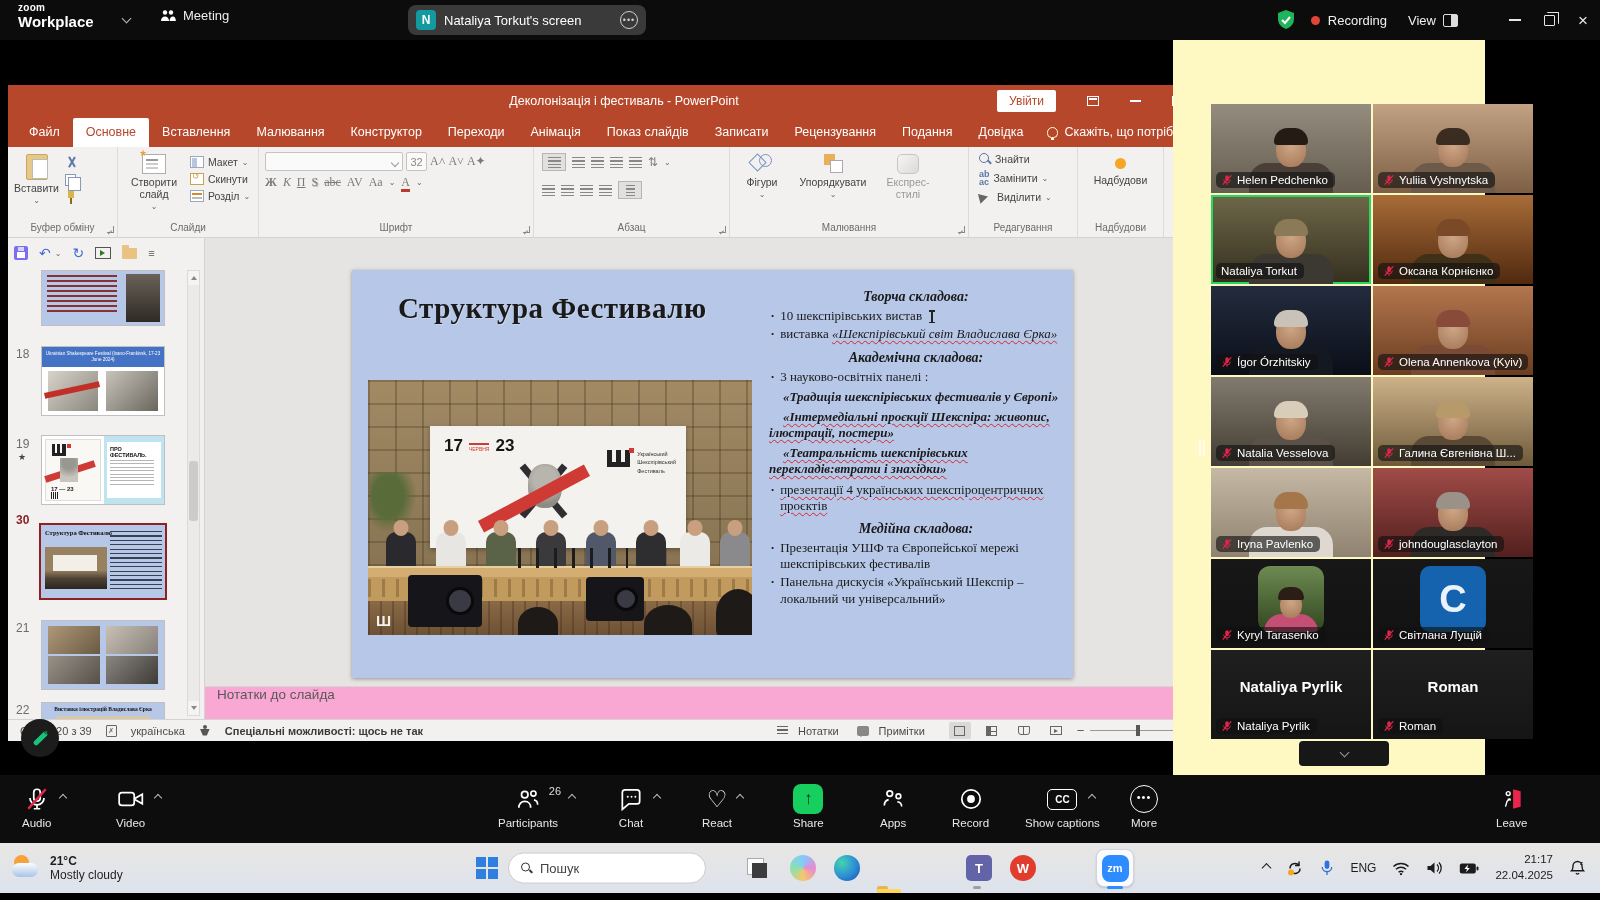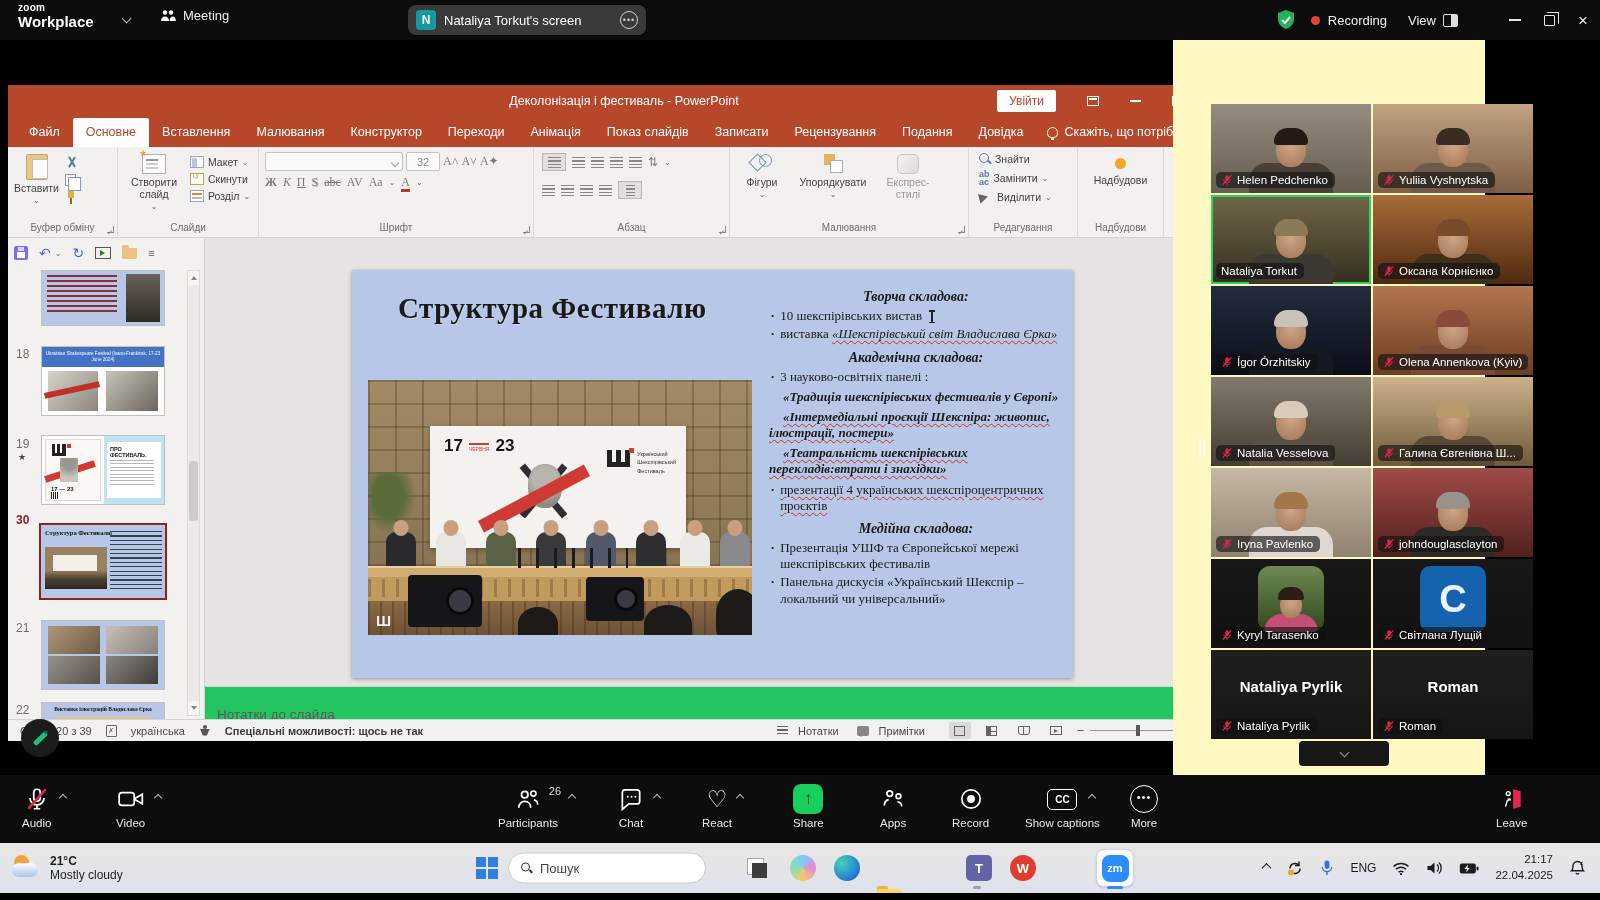--- a/index.html
+++ b/index.html
@@ -82,21 +82,21 @@
 .i-slide::before{content:"★";position:absolute;left:-4px;top:-7px;color:#e8a33d;font-size:9px}
 .i-slide::after{content:"";position:absolute;left:3px;top:4px;width:12px;height:1.5px;background:#999;box-shadow:0 4px 0 #ccc,0 8px 0 #ccc}
 .i-sm{width:14px;height:12px;border:1px solid #9aa8c0;background:#fff;position:relative}
 .i-sm.lay::after{content:"";position:absolute;left:1px;top:1px;width:5px;height:9px;background:#b8c6e0}
 .i-sm.rst{border-color:#caa24a}.i-sm.rst::after{content:"↺";position:absolute;left:1px;top:-3px;font-size:9px;color:#caa24a}
 .i-sm.sec::after{content:"";position:absolute;left:1px;top:2px;width:10px;height:1.5px;background:#d88a2a;box-shadow:0 4px 0 #bbb}
 .rsmall{display:flex;align-items:center;gap:4px;font-size:10.5px;color:#444;white-space:nowrap}
 .fontrow{display:flex;align-items:center;gap:3px}
 .fbox{width:138px;height:19px;background:#fafafa;border:1px solid #c6c4c2;border-radius:2px;position:relative}
 .fbox::after{content:"";position:absolute;right:4px;top:7px;width:5px;height:5px;border-right:1.2px solid #999;border-bottom:1.2px solid #999;transform:rotate(45deg)}
-.sbox{width:34px;height:19px;background:#fafafa;border:1px solid #c6c4c2;border-radius:2px;font-size:11px;color:#8a8886;display:flex;align-items:center;justify-content:center}
+.sbox{width:21px;height:19px;background:#fafafa;border:1px solid #c6c4c2;border-radius:2px;font-size:11px;color:#8a8886;display:flex;align-items:center;justify-content:center}
 .fgl{font-size:12px;color:#7c7a78;font-family:"Liberation Serif",serif}
 .fgl.b{font-weight:700}.fgl.i{font-style:italic}.fgl.u{text-decoration:underline}.fgl.s{text-shadow:1px 1px 1px #aaa}.fgl.st{text-decoration:line-through}
 .redbar{position:relative}.redbar::after{content:"";position:absolute;left:0;bottom:-2px;width:100%;height:3px;background:#c0392b}
 .lns{width:13px;height:11px;background:repeating-linear-gradient(180deg,#8a8886 0 1.3px,transparent 1.3px 3.4px)}
 .lnbox{width:24px;height:18px;border:1px solid #b8b6b4;background:#e2e0de;display:flex;align-items:center;justify-content:center}
 .i-shapes{width:22px;height:20px;position:relative}
 .i-shapes::before{content:"";position:absolute;left:0;top:2px;width:11px;height:11px;border:1.3px solid #7a94c0;transform:rotate(45deg)}
 .i-shapes::after{content:"";position:absolute;right:1px;top:0;width:11px;height:11px;border:1.3px solid #7a94c0;border-radius:50%}
 .i-arr{width:22px;height:20px;position:relative}
 .i-arr::before{content:"";position:absolute;left:2px;top:0;width:11px;height:11px;background:#e8b05a}
@@ -215,21 +215,21 @@
 
 .vsb{position:absolute;right:0;top:0;width:14px;height:448px;background:#f2f1f0;border-left:1px solid #dcdad8}
 .vsb .box{position:absolute;left:0;width:100%;height:15px;display:flex;align-items:center;justify-content:center}
 .vsb .vthumb{position:absolute;left:2px;top:18px;width:9px;height:110px;background:#cdcbc9;border-radius:3px}
 .dbl{display:flex;flex-direction:column;align-items:center;gap:1px}
 .dbl i{width:0;height:0;border:3px solid transparent}
 .dbl.up i{border-bottom:4px solid #777;margin-top:-2px}
 .dbl.dn i{border-top:4px solid #777;margin-bottom:-2px}
 
 
-.notes{position:absolute;left:197px;top:601px;width:1198px;height:33px;background:#22c55e;border-top:1px solid #d8d6d4;font-size:13.5px;color:#595959;padding:20px 12px}
+.notes{position:absolute;left:197px;top:601px;width:1198px;height:33px;background:#f9a8d4;border-top:1px solid #d8d6d4;font-size:13.5px;color:#595959;padding:0 12px}
 .ppt-status{position:absolute;left:0;top:634px;width:100%;height:22px;background:#f3f1f0;border-top:1px solid #d5d3d1;display:flex;align-items:center;font-size:11px;color:#4a4a4a}
 .st-left{display:flex;align-items:center;gap:14px;padding-left:12px}
 .st-right{margin-left:auto;display:flex;align-items:center;gap:10px;padding-right:12px}
 .spell{width:11px;height:12px;border:1.1px solid #666;border-radius:1px;position:relative;font-size:7px;color:#666;text-align:center;line-height:10px}
 .acc-ic{width:12px;height:12px;position:relative}
 .acc-ic::before{content:"";position:absolute;left:4px;top:0;width:4px;height:4px;border-radius:50%;background:#555}
 .acc-ic::after{content:"";position:absolute;left:1px;top:4px;width:10px;height:7px;background:#555;clip-path:polygon(0 0,100% 0,70% 100%,30% 100%)}
 .st-bold{font-weight:700;color:#3a3a3a}
 .vbtn{width:22px;height:17px;display:flex;align-items:center;justify-content:center;border-radius:2px}
 .vbtn.on{background:#dbd9d7}

